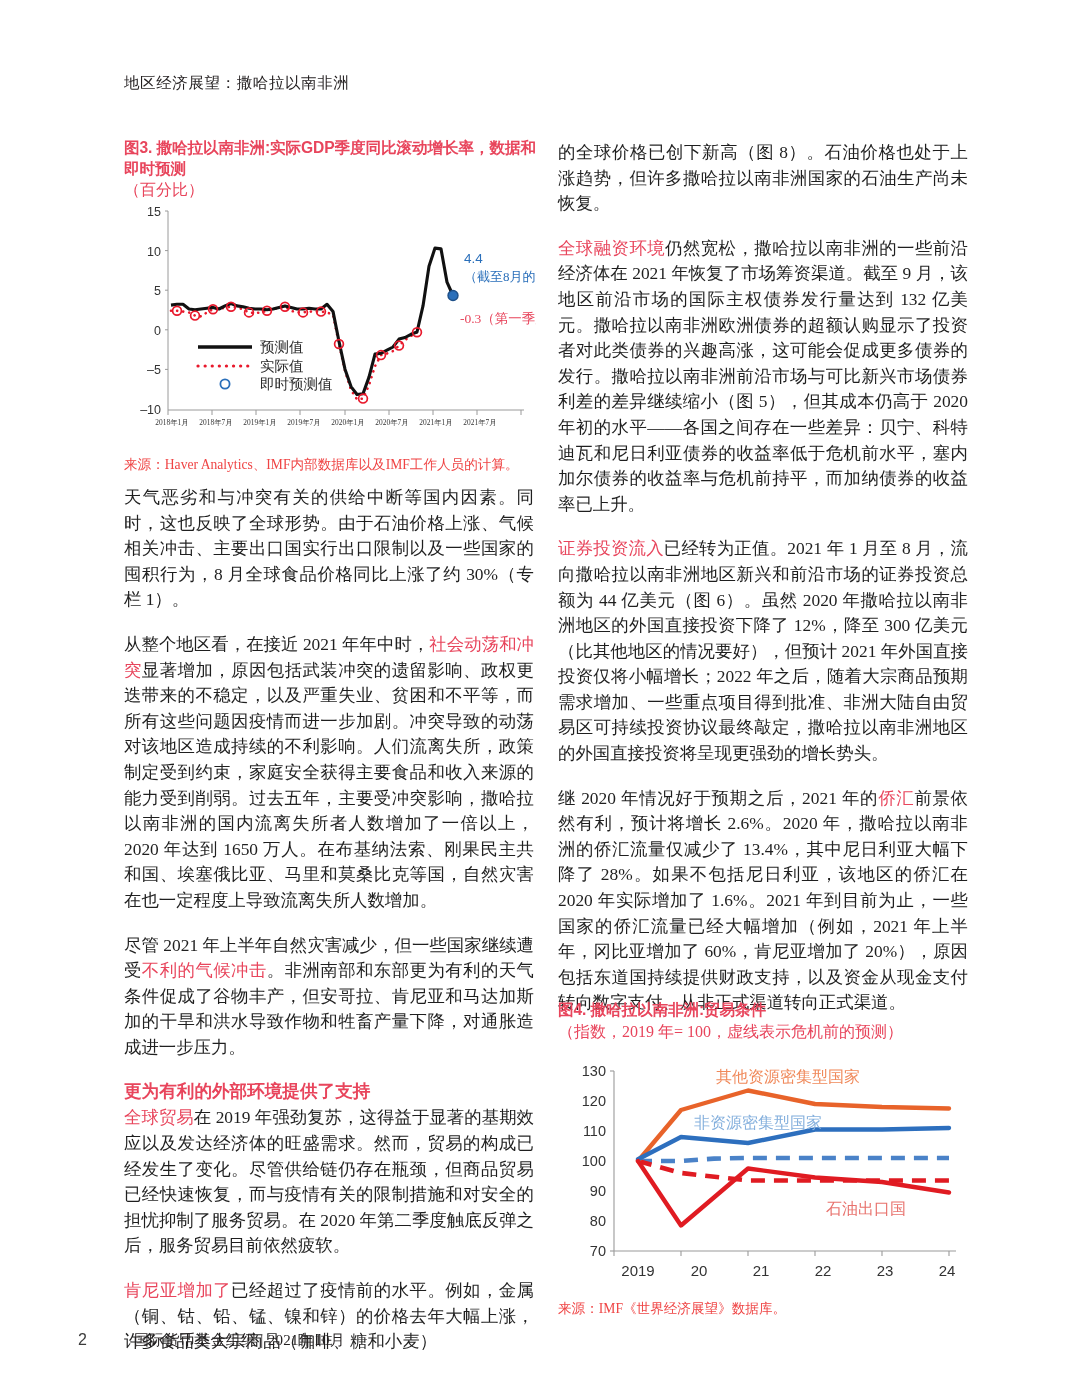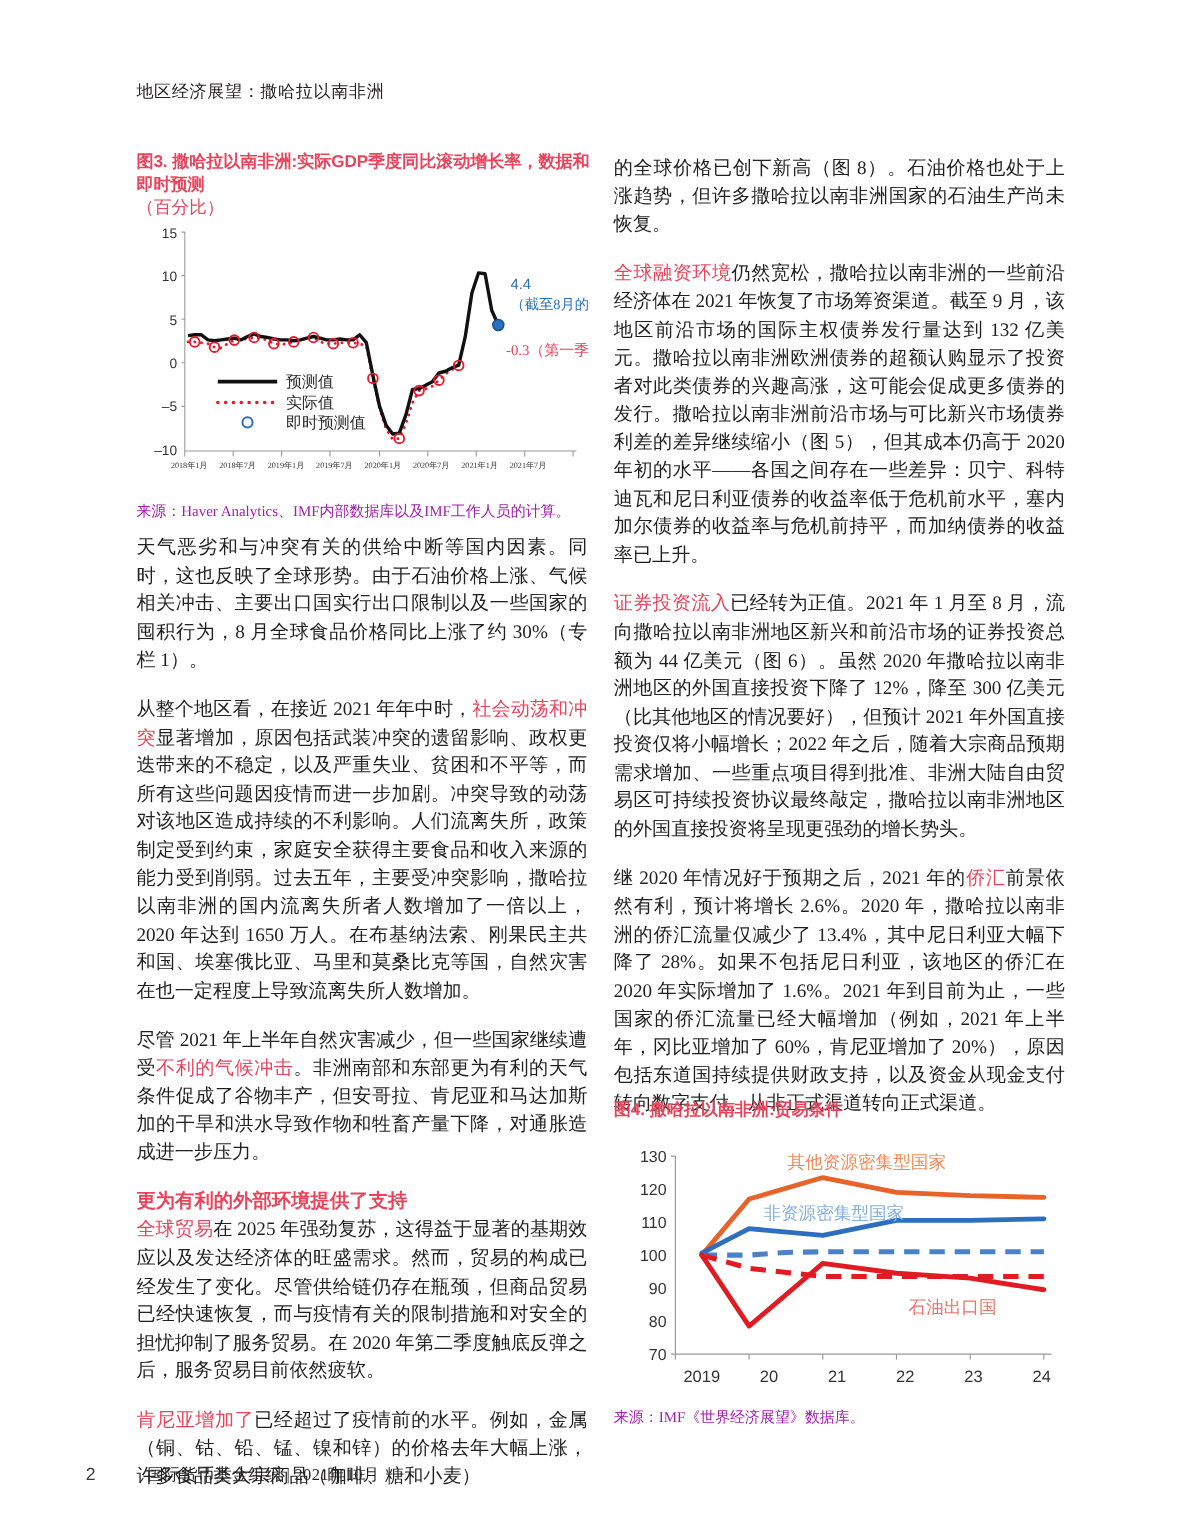--- a/index.html
+++ b/index.html
@@ -40,21 +40,21 @@
   
   .fig-title {
     font-family: "Liberation Sans", sans-serif;
     font-size: 15.6px; font-weight: bold; color: #e8455c;
     line-height: 20.5px; letter-spacing: -0.1px;
   }
   .fig-sub {
     font-size: 16px; color: #e8455c; margin-top: 2px; line-height: 18px;
   }
   .fig-source {
-    font-size: 13.6px; color: #a21caf; line-height: 19px;
+    font-size: 13.6px; color: #ef4444; line-height: 19px;
   }
 
   .figure3 { position: absolute; left: 124px; top: 138px; width: 412px; }
   .figure4 { position: absolute; left: 558px; top: 1000px; width: 412px; }
 
   .chartbox { position: relative; }
   svg { display: block; }
 
   
   .footer { position: absolute; left: 78px; top: 1331px; display: flex; align-items: baseline; }
@@ -161,37 +161,38 @@
 
   <div class="col col-left" style="top:485px;">
     <p class="body">天气恶劣和与冲突有关的供给中断等国内因素。同时，这也反映了全球形势。由于石油价格上涨、气候相关冲击、主要出口国实行出口限制以及一些国家的囤积行为，8 月全球食品价格同比上涨了约 30%（专栏 1）。</p>
 
     <p class="body"><span>从整个地区看，在接近 2021 年年中时，</span><span class="red">社会动荡和冲突</span><span>显著增加，原因包括武装冲突的遗留影响、政权更迭带来的不稳定，以及严重失业、贫困和不平等，而所有这些问题因疫情而进一步加剧。冲突导致的动荡对该地区造成持续的不利影响。人们流离失所，政策制定受到约束，家庭安全获得主要食品和收入来源的能力受到削弱。过去五年，主要受冲突影响，撒哈拉以南非洲的国内流离失所者人数增加了一倍以上，2020 年达到 1650 万人。在布基纳法索、刚果民主共和国、埃塞俄比亚、马里和莫桑比克等国，自然灾害在也一定程度上导致流离失所人数增加。</span></p>
 
     <p class="body"><span>尽管 2021 年上半年自然灾害减少，但一些国家继续遭受</span><span class="red">不利的气候冲击</span><span>。非洲南部和东部更为有利的天气条件促成了谷物丰产，但安哥拉、肯尼亚和马达加斯加的干旱和洪水导致作物和牲畜产量下降，对通胀造成进一步压力。</span></p>
 
     <h3 class="subhead">更为有利的外部环境提供了支持</h3>
 
-    <p class="body"><span class="red">全球贸易</span><span>在 2025 年强劲复苏，这得益于显著的基期效应以及发达经济体的旺盛需求。然而，贸易的构成已经发生了变化。尽管供给链仍存在瓶颈，但商品贸易已经快速恢复，而与疫情有关的限制措施和对安全的担忧抑制了服务贸易。在 2020 年第二季度触底反弹之后，服务贸易目前依然疲软。</span></p>
+    <p class="body"><span class="red">全球贸易</span><span>在 2019 年强劲复苏，这得益于显著的基期效应以及发达经济体的旺盛需求。然而，贸易的构成已经发生了变化。尽管供给链仍存在瓶颈，但商品贸易已经快速恢复，而与疫情有关的限制措施和对安全的担忧抑制了服务贸易。在 2020 年第二季度触底反弹之后，服务贸易目前依然疲软。</span></p>
 
     <p class="body"><span class="red">肯尼亚增加了</span><span>已经超过了疫情前的水平。例如，金属（铜、钴、铅、锰、镍和锌）的价格去年大幅上涨，许多食品类大宗商品（咖啡、糖和小麦）</span></p>
   </div>
 
   <div class="col col-right">
     <p class="body">的全球价格已创下新高（图 8）。石油价格也处于上涨趋势，但许多撒哈拉以南非洲国家的石油生产尚未恢复。</p>
 
     <p class="body"><span class="red">全球融资环境</span><span>仍然宽松，撒哈拉以南非洲的一些前沿经济体在 2021 年恢复了市场筹资渠道。截至 9 月，该地区前沿市场的国际主权债券发行量达到 132 亿美元。撒哈拉以南非洲欧洲债券的超额认购显示了投资者对此类债券的兴趣高涨，这可能会促成更多债券的发行。撒哈拉以南非洲前沿市场与可比新兴市场债券利差的差异继续缩小（图 5），但其成本仍高于 2020 年初的水平——各国之间存在一些差异：贝宁、科特迪瓦和尼日利亚债券的收益率低于危机前水平，塞内加尔债券的收益率与危机前持平，而加纳债券的收益率已上升。</span></p>
 
     <p class="body"><span class="red">证券投资流入</span><span>已经转为正值。2021 年 1 月至 8 月，流向撒哈拉以南非洲地区新兴和前沿市场的证券投资总额为 44 亿美元（图 6）。虽然 2020 年撒哈拉以南非洲地区的外国直接投资下降了 12%，降至 300 亿美元（比其他地区的情况要好），但预计 2021 年外国直接投资仅将小幅增长；2022 年之后，随着大宗商品预期需求增加、一些重点项目得到批准、非洲大陆自由贸易区可持续投资协议最终敲定，撒哈拉以南非洲地区的外国直接投资将呈现更强劲的增长势头。</span></p>
 
     <p class="body"><span>继 2020 年情况好于预期之后，2021 年的</span><span class="red">侨汇</span><span>前景依然有利，预计将增长 2.6%。2020 年，撒哈拉以南非洲的侨汇流量仅减少了 13.4%，其中尼日利亚大幅下降了 28%。如果不包括尼日利亚，该地区的侨汇在 2020 年实际增加了 1.6%。2021 年到目前为止，一些国家的侨汇流量已经大幅增加（例如，2021 年上半年，冈比亚增加了 60%，肯尼亚增加了 20%），原因包括东道国持续提供财政支持，以及资金从现金支付转向数字支付、从非正式渠道转向正式渠道。</span></p>
   </div>
 
   <div class="figure4">
     <div class="fig-title">图4. 撒哈拉以南非洲:贸易条件</div>
+    <div class="fig-sub">（指数，2019 年= 100，虚线表示危机前的预测）</div>
 
     <div class="chartbox">
       <svg width="412" height="250" viewBox="0 0 412 250">
 
         <g font-family="Liberation Sans, sans-serif" font-size="14.5" fill="#333" text-anchor="end">
           <text x="48" y="35">130</text>
           <text x="48" y="65">120</text>
           <text x="48" y="95">110</text>
           <text x="48" y="125">100</text>
           <text x="48" y="155">90</text>

